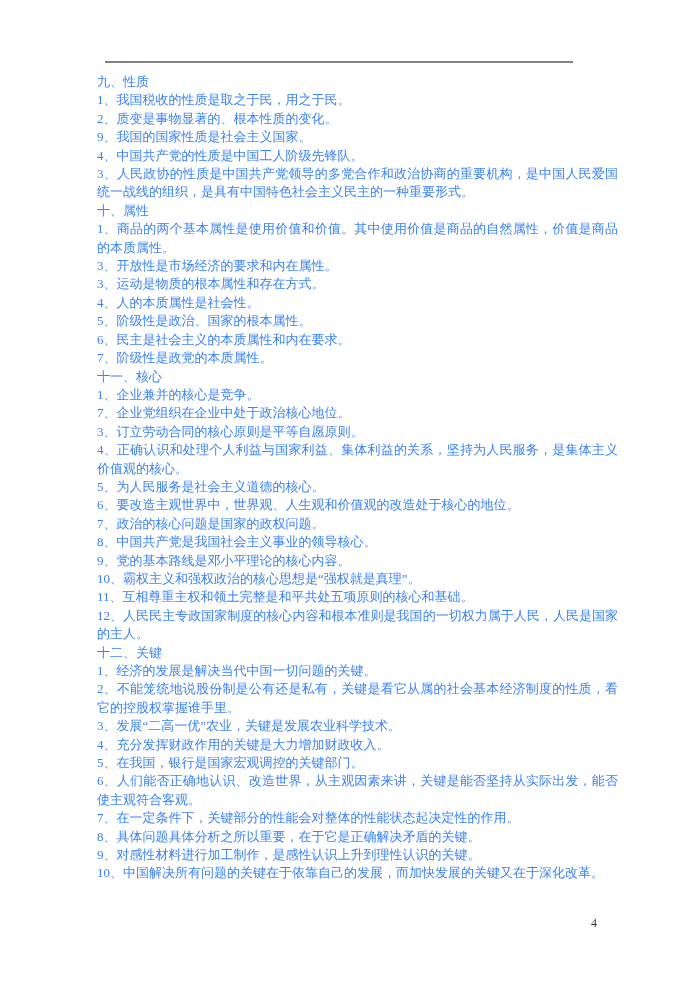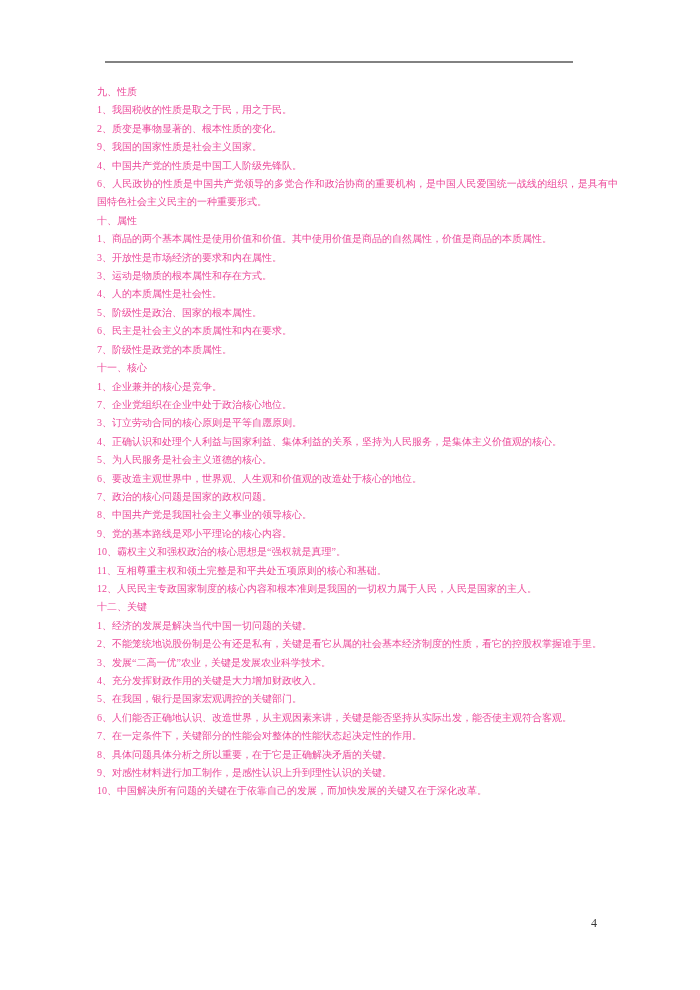--- a/index.html
+++ b/index.html
@@ -15,24 +15,24 @@
     position: absolute;
     left: 105px;
     top: 61px;
     width: 468px;
     height: 2px;
     background: #828282;
   }
   .content {
     position: absolute;
     left: 97px;
-    top: 83px;
+    top: 73px;
     width: 521px;
-    color: #ec4899;
-    font-size: 10px;
+    color: #3b82f6;
+    font-size: 13px;
     line-height: 18.4px;
     text-align: justify;
     letter-spacing: 0;
   }
   .content p {
     margin: 0;
     padding: 0;
   }
   .page-number {
     position: absolute;
@@ -48,21 +48,21 @@
 <body>
 
 <div>
   <div class="header-rule"></div>
   <div class="content" id="content">
       <p>九、性质</p>
       <p>1、我国税收的性质是取之于民，用之于民。</p>
       <p>2、质变是事物显著的、根本性质的变化。</p>
       <p>9、我国的国家性质是社会主义国家。</p>
       <p>4、中国共产党的性质是中国工人阶级先锋队。</p>
-      <p>6、人民政协的性质是中国共产党领导的多党合作和政治协商的重要机构，是中国人民爱国统一战线的组织，是具有中国特色社会主义民主的一种重要形式。</p>
+      <p>3、人民政协的性质是中国共产党领导的多党合作和政治协商的重要机构，是中国人民爱国统一战线的组织，是具有中国特色社会主义民主的一种重要形式。</p>
       <p>十、属性</p>
       <p>1、商品的两个基本属性是使用价值和价值。其中使用价值是商品的自然属性，价值是商品的本质属性。</p>
       <p>3、开放性是市场经济的要求和内在属性。</p>
       <p>3、运动是物质的根本属性和存在方式。</p>
       <p>4、人的本质属性是社会性。</p>
       <p>5、阶级性是政治、国家的根本属性。</p>
       <p>6、民主是社会主义的本质属性和内在要求。</p>
       <p>7、阶级性是政党的本质属性。</p>
       <p>十一、核心</p>
       <p>1、企业兼并的核心是竞争。</p>

